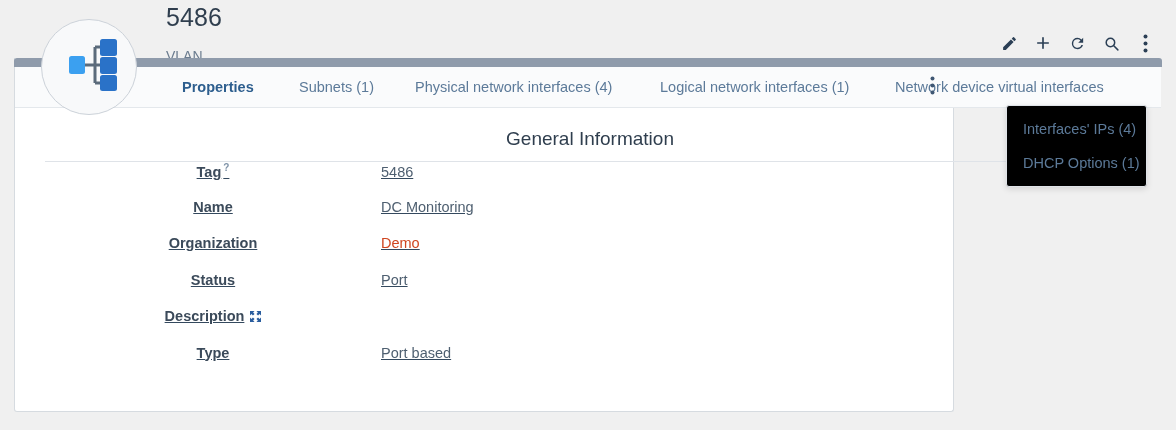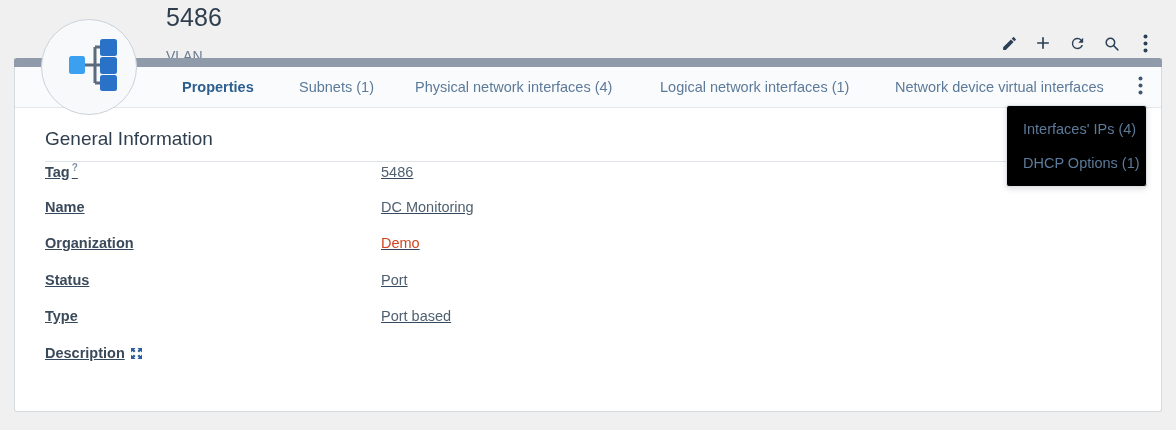--- a/index.html
+++ b/index.html
@@ -80,27 +80,28 @@
     display: flex;
     align-items: center;
     justify-content: center;
   }
 
   
   .card {
     position: absolute;
     left: 14px;
     top: 58px;
-    width: 1148px;
+    width: 940px;
     height: 354px;
     background: #ffffff;
     border: 1px solid #d6dbe0;
     border-top: none;
     border-radius: 0 0 3px 3px;
     box-sizing: border-box;
+    text-align: center;
   }
   .card-topbar {
     position: absolute;
     left: 14px;
     top: 58px;
     width: 1148px;
     height: 9px;
     background: #8f9bab;
     border-radius: 3px 3px 0 0;
     z-index: 15;
@@ -308,34 +309,34 @@
         <div class="prop-label">Organization</div>
         <div class="prop-value link">Demo</div>
       </div>
 
       <div class="prop-row">
         <div class="prop-label">Status</div>
         <div class="prop-value">Port</div>
       </div>
 
       <div class="prop-row">
-        <div class="prop-label">Type</div>
-        <div class="prop-value">Port based</div>
-      </div>
-
-      <div class="prop-row">
         <div class="prop-label"><span>Description</span><span class="expand-icon"><svg width="11" height="11" viewBox="0 0 12 12" fill="#2a5d9e">
                 <path d="M0 0h5L3.4 1.6 5 3.2 3.2 5 1.6 3.4 0 5z"></path>
                 <path d="M12 12H7l1.6-1.6L7 8.8 8.8 7l1.6 1.6L12 7z"></path>
                 <path d="M12 0v5l-1.6-1.6L8.8 5 7 3.2l1.6-1.6L7 0z"></path>
                 <path d="M0 12V7l1.6 1.6L3.2 7 5 8.8 3.4 10.4 5 12z"></path>
               </svg></span></div>
         <div class="prop-value"></div>
       </div>
 
+      <div class="prop-row">
+        <div class="prop-label">Type</div>
+        <div class="prop-value">Port based</div>
+      </div>
+
     </div>
   </div>
 </div>
 
 <div class="card-topbar"></div>
 
 <div class="entity-avatar">
   <span>
     <svg width="56" height="52" viewBox="0 0 56 52">
 

